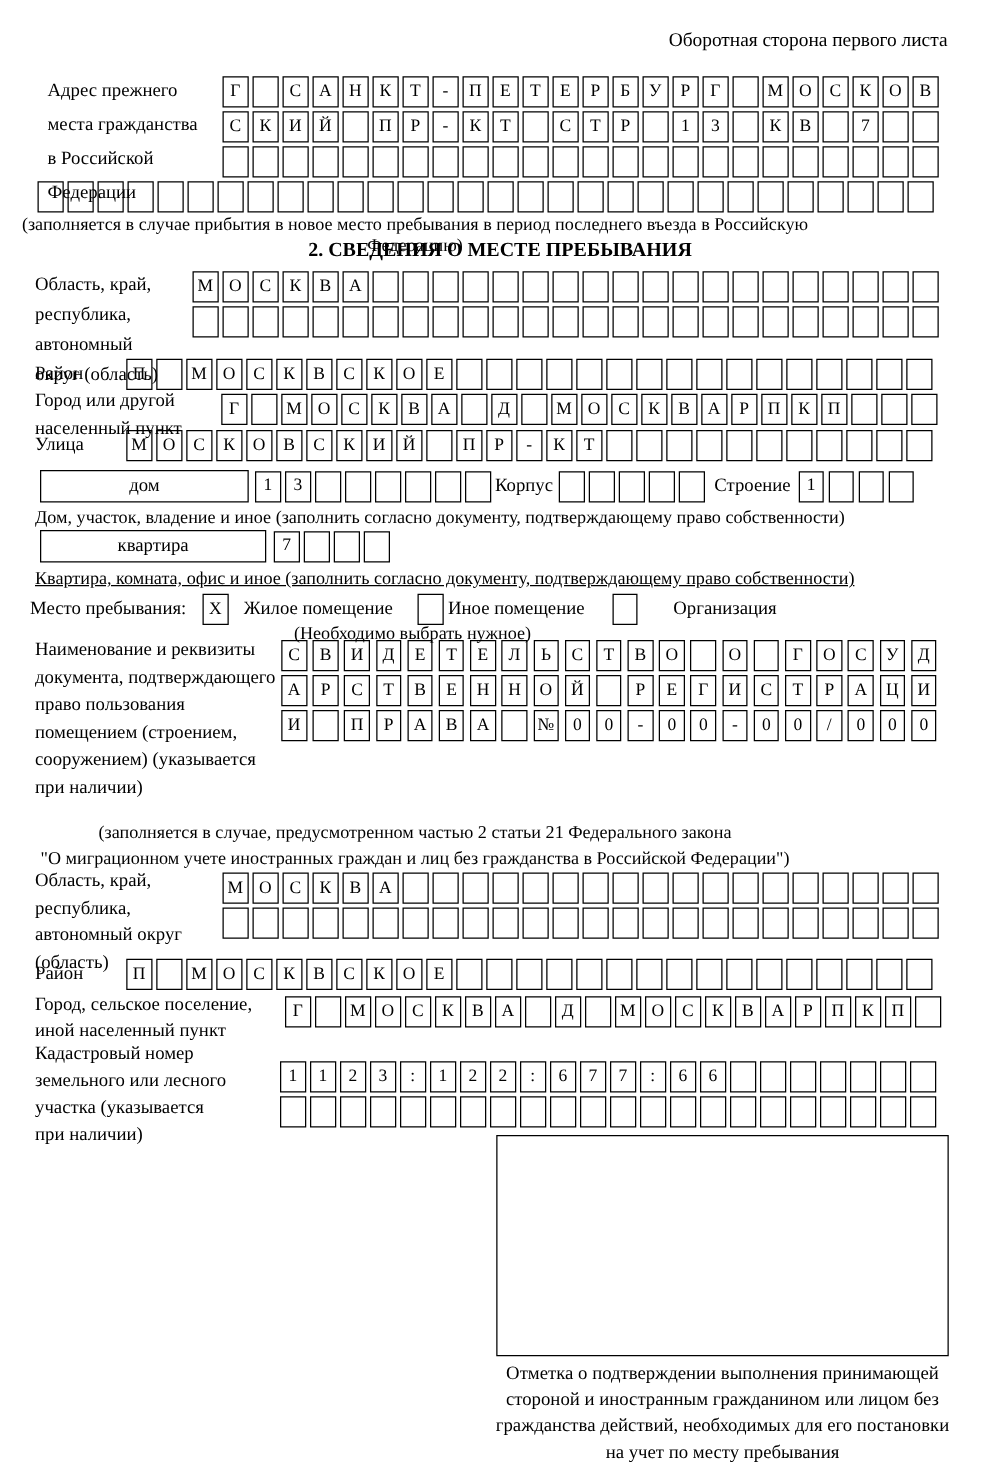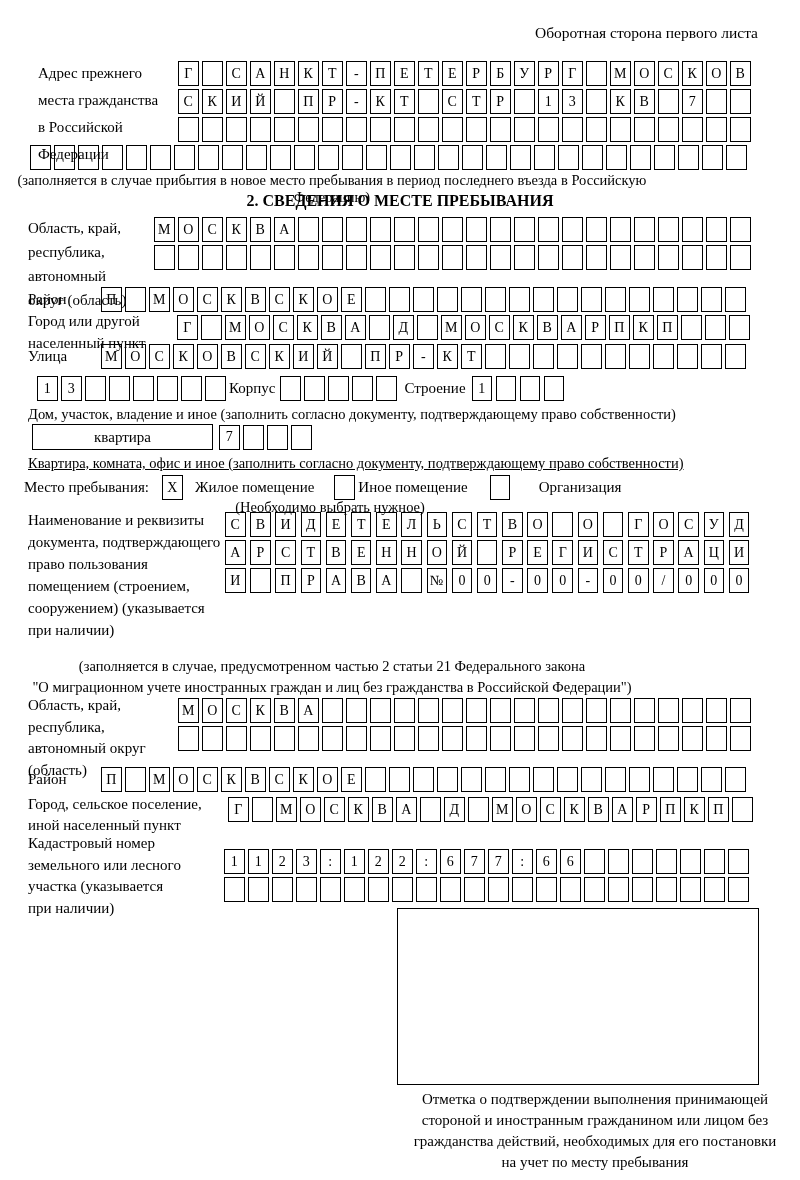--- a/index.html
+++ b/index.html
@@ -304,20 +304,21 @@
         <span class="cell"></span>
         <span class="cell"></span>
         <span class="cell"></span>
         <span class="cell"></span>
         <span class="cell"></span>
         <span class="cell"></span>
       </div>
   </div>
 
   <div class="hrow" style="left:32px;top:376px;">
+    <div class="inputbox" style="width:167px;">дом</div>
     <div class="cellrow" style="margin-left:5px;">
         <span class="cell">1</span>
         <span class="cell">3</span>
         <span class="cell"></span>
         <span class="cell"></span>
         <span class="cell"></span>
         <span class="cell"></span>
         <span class="cell"></span>
         <span class="cell"></span>
       </div>
@@ -618,18 +619,18 @@
         <span class="cell"></span>
         <span class="cell"></span>
         <span class="cell"></span>
         <span class="cell"></span>
         <span class="cell"></span>
         <span class="cell"></span>
       </div>
   </div>
 
   <div class="stamp-box" style="left:397px;top:908px;width:360px;height:175px;"></div>
-  <div class="note" style="left:390px;top:1089px;width:376px;text-align:center;line-height:21px;font-size:15px;margin-left:17px;">Отметка о подтверждении выполнения принимающей
+  <div class="note" style="left:390px;top:1089px;width:376px;text-align:center;line-height:21px;font-size:15px;">Отметка о подтверждении выполнения принимающей
 стороной и иностранным гражданином или лицом без
 гражданства действий, необходимых для его постановки
 на учет по месту пребывания</div>
 
 </div>
 
 </body></html>

